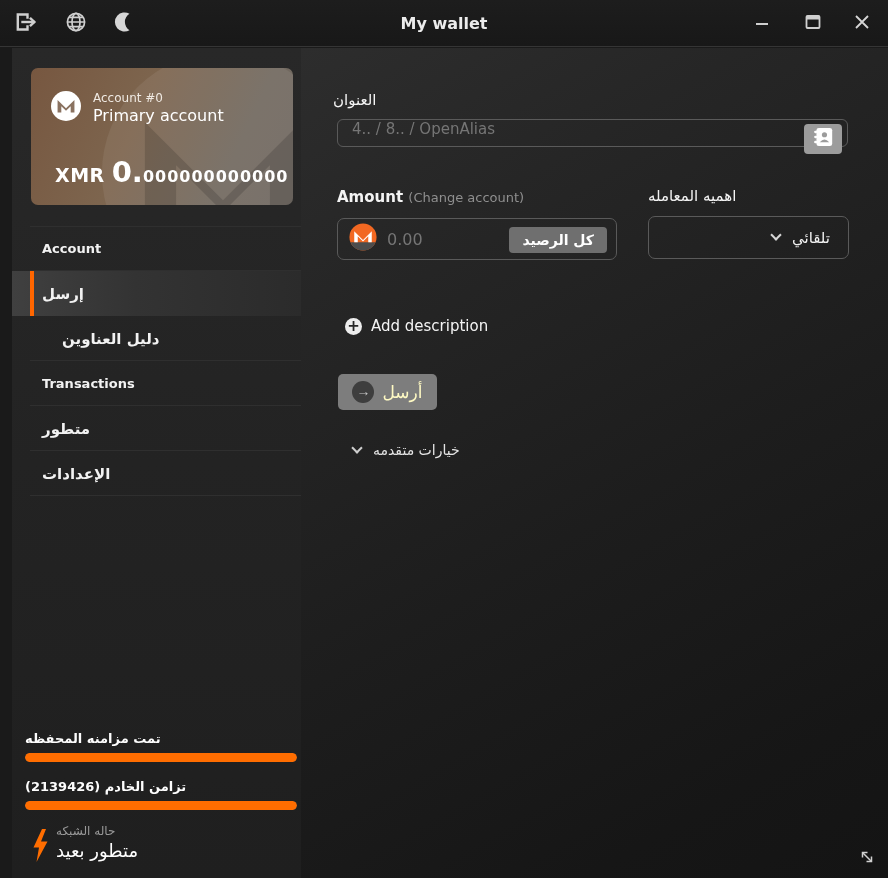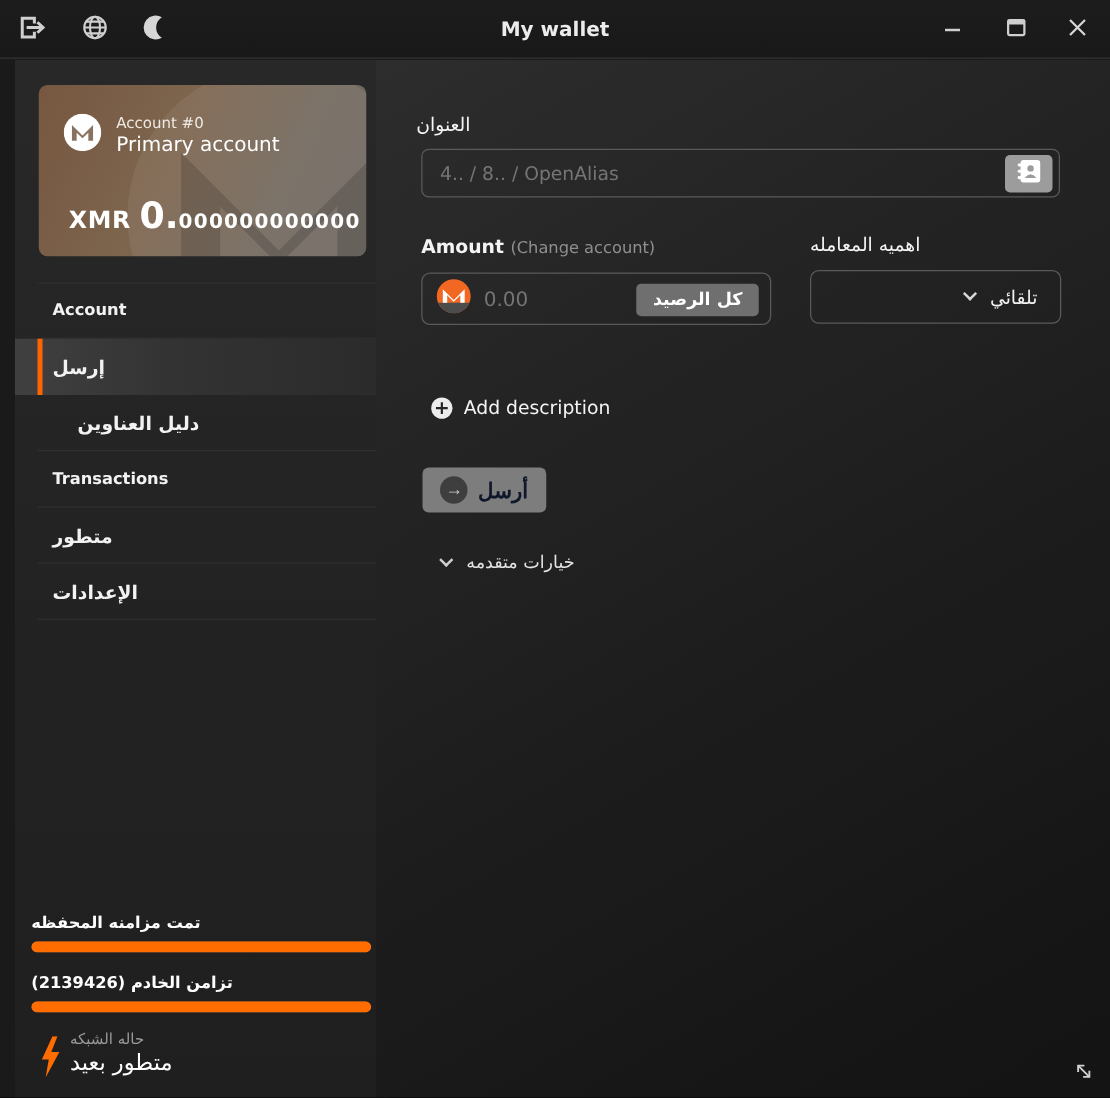--- a/index.html
+++ b/index.html
@@ -62,22 +62,22 @@
   .net-label { position:absolute; left:44px; top:776px; font-size:12px; color:#9a9a9a; }
   .net-value { position:absolute; left:44px; top:792px; font-size:18px; color:#ffffff; }
   .bolt { position:absolute; left:20px; top:781px; }
 
   
   .main { position:absolute; left:301px; top:48px; width:587px; height:830px;
           background:linear-gradient(150deg,#2d2d2d 0%,#262626 22%,#1d1d1d 55%,#161616 85%,#141414 100%); }
   .field-label { position:absolute; font-size:15px; color:#f4f4f4; }
   .sub-label { font-size:13px; color:#8f8f8f; font-weight:normal; }
 
-  .addr-input-wrap { position:absolute; left:36px; top:71px; width:511px; height:39px;
-          border:1px solid #5a5a5a; border-radius:6px; display:flex; align-items:center; }
+  .addr-input-wrap { position:absolute; left:36px; top:71px; width:511px; height:28px;
+          border:1px solid #5a5a5a; border-radius:6px; display:flex; align-items:flex-start; }
   .addr-input { flex:1; background:transparent; border:none; outline:none; color:#e8e8e8;
           font-size:15px; padding:0 14px; font-family:inherit; }
   .addr-input::placeholder { color:#757575; }
   .book-btn { position:absolute; right:5px; top:4px; width:38px; height:30px; border-radius:4px;
           background:#9c9c9c; display:flex; align-items:center; justify-content:center; cursor:pointer; }
 
   .amount-wrap { position:absolute; left:36px; top:170px; width:280px; height:42px;
           border:1px solid #5a5a5a; border-radius:7px; display:flex; align-items:center; }
   .amount-input { width:110px; background:transparent; border:none; outline:none; color:#e8e8e8;
           font-size:16px; padding:0 10px; font-family:inherit; }
@@ -97,21 +97,21 @@
   .add-desc { position:absolute; left:44px; top:269px; display:flex; align-items:center; cursor:pointer; }
   .plus-icon { width:17px; height:17px; border-radius:50%; background:#ededed; color:#262626;
           font-size:15px; font-weight:bold; line-height:16px; text-align:center; }
   .add-desc-label { margin-left:9px; font-size:15px; color:#f4f4f4; }
 
   .send-btn { position:absolute; left:37px; top:326px; width:99px; height:36px; border-radius:5px;
           background:#7d7d7d; border:none; display:flex; align-items:center; justify-content:center;
           cursor:pointer; }
   .send-arrow { width:22px; height:22px; border-radius:50%; background:#3e3e3e; color:#c6c6c6;
           font-size:14px; line-height:21px; text-align:center; }
-  .send-label { margin-left:8px; font-size:17px; font-weight:bold; color:#0f172a; }
+  .send-label { margin-left:8px; font-size:17px; font-weight:normal; color:#fef9c3; }
 
   .advanced { position:absolute; left:52px; top:394px; display:flex; align-items:center; cursor:pointer; }
   .adv-chev { width:8px; height:8px; border-top:2px solid #cfcfcf; border-right:2px solid #cfcfcf;
           transform:rotate(135deg); margin-top:-4px; }
   .adv-label { margin-left:12px; font-size:14px; color:#e4e4e4; }
 
   .resize-icon { position:absolute; right:12px; bottom:8px; }
 </style>
 </head>
 <body>

